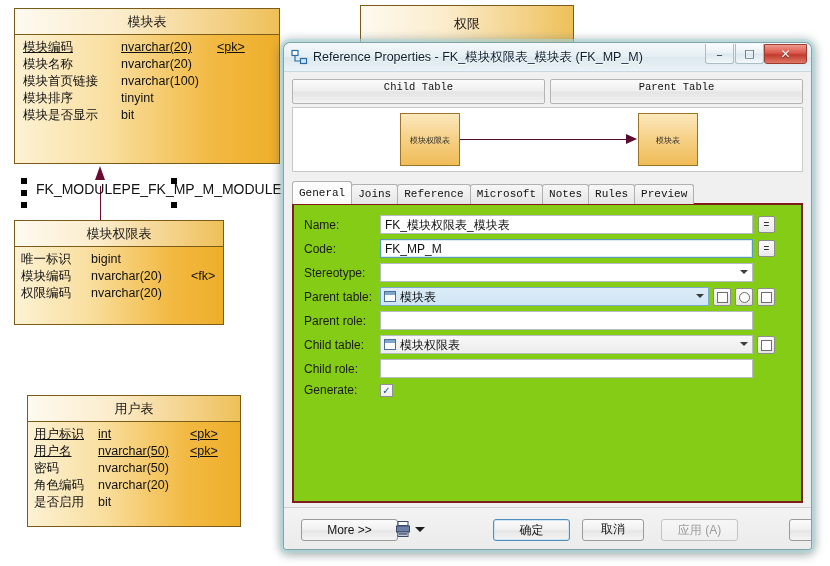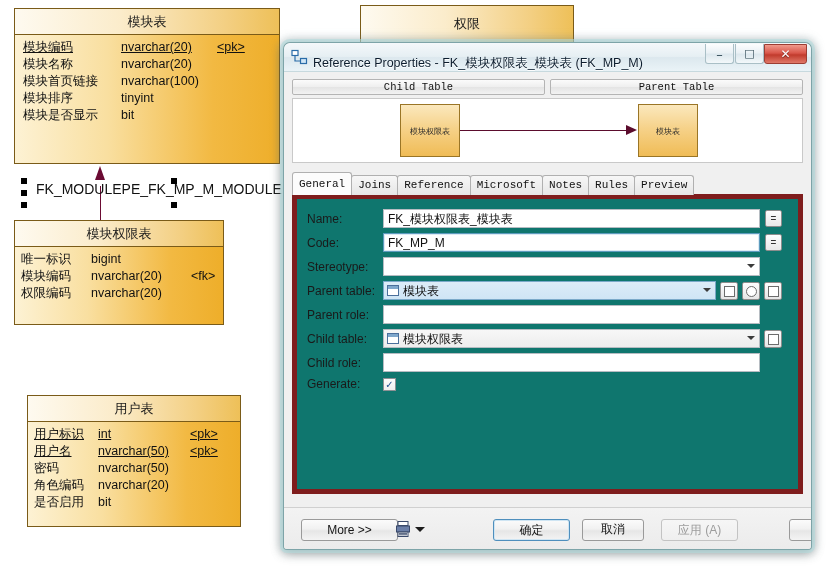--- a/index.html
+++ b/index.html
@@ -71,21 +71,21 @@
     overflow:hidden;
   }
   #titlebar {
     height:29px; position:relative;
     background:linear-gradient(to bottom,#f4f8fa 0%,#e6eff3 48%,#dce8ee 52%,#eaf3f7 100%);
     border-bottom:1px solid #c7d9de;
     border-radius:6px 6px 0 0;
   }
   #title-icon { position:absolute; left:7px; top:6px; width:17px; height:17px; }
   #title-text {
-    position:absolute; left:29px; top:12px; font-size:12.5px; color:#0c1d2e;
+    position:absolute; left:29px; top:6px; font-size:12.5px; color:#0c1d2e;
     white-space:nowrap; text-shadow:0 1px 0 #fff;
   }
   .wbtn {
     position:absolute; top:1px; height:20px; width:29px;
     border:1px solid #a9bfc6; border-top:none;
     background:linear-gradient(to bottom,#fcfdfe 0%,#eaf1f5 45%,#dde8ee 55%,#f3f8fa 100%);
     border-radius:0 0 3px 3px;
   }
   #btn-min { right:77px; }
   #btn-max { right:47px; }
@@ -98,21 +98,21 @@
   .wbtn .glyph { position:absolute; left:0; right:0; top:4px; text-align:center; font-size:11px;
                  color:#2a4450; font-family:"DejaVu Sans", sans-serif; line-height:11px;}
   #btn-close .glyph { color:#fff; font-size:12px; font-weight:bold; text-shadow:0 1px 1px rgba(0,0,0,.45); }
   #btn-min .glyph { top:8px; font-size:13px; line-height:6px; }
 
   #dlg-body { padding:7px 8px 0 8px; position:relative; height:479px; }
 
   
   .tbl-hdr-row { display:flex; gap:5px; }
   .tbl-hdr {
-    flex:1; height:16px; line-height:14px; text-align:center;
+    flex:1; height:25px; line-height:14px; text-align:center;
     font-family:"Liberation Mono", monospace; font-size:10.5px; color:#111;
     background:linear-gradient(to bottom,#fbfbfb 0%,#efefef 48%,#e4e4e4 52%,#f2f2f2 100%);
     border:1px solid #b4b4b4; border-radius:2px;
   }
   #minidiagram {
     margin-top:3px; height:65px; background:#fff; border:1px solid #c9c9c9; position:relative;
   }
   .mini-ent {
     position:absolute; width:60px; height:53px; top:5px;
     border:1px solid #9a7526;
@@ -131,22 +131,22 @@
   .tab {
     font-family:"Liberation Mono", monospace; font-size:11px; color:#111;
     padding:3px 6px 3px 6px; margin-right:-1px;
     border:1px solid #b0b0b0; border-bottom:none; border-radius:3px 3px 0 0;
     background:linear-gradient(to bottom,#f7f7f7,#e6e6e6);
     line-height:13px;
   }
   .tab.active { background:#fcfcfc; padding-top:5px; padding-bottom:4px; position:relative; z-index:3; }
 
   #tabpanel {
-    border:5px solid #7f1d1d; background:#0f766e; margin-top:-1px;
-    height:300px; padding:10px 16px 0 10px; position:relative;
+    border:2px solid #7f1d1d; background:#84cc16; margin-top:-1px;
+    height:300px; padding:10px 26px 0 10px; position:relative;
   }
 
   .frow { display:flex; align-items:center; margin-bottom:5px; }
   .flabel { width:76px; flex:0 0 76px; font-size:12px; color:#1a1a1a; }
   .finput {
     flex:1; height:19px; border:1px solid #b6bcc2; background:#fff;
     font-size:12px; color:#111; padding:1px 3px 0 4px; line-height:16px; white-space:nowrap; overflow:hidden;
   }
   .finput.focused { border:1px solid #5d9bbd; box-shadow:inset 0 0 0 1px #dbeaf3; }
   .eqbtn {

